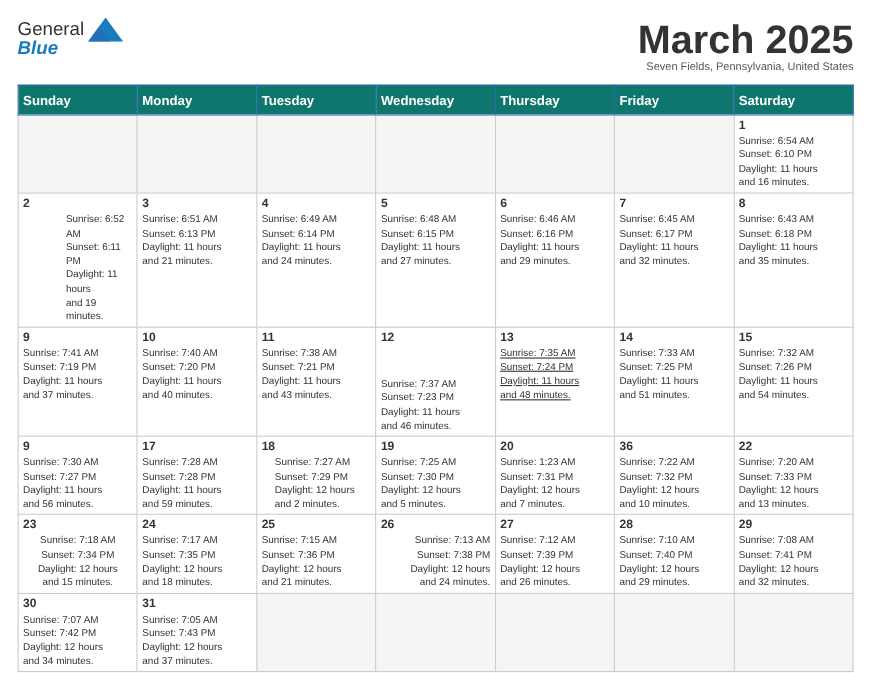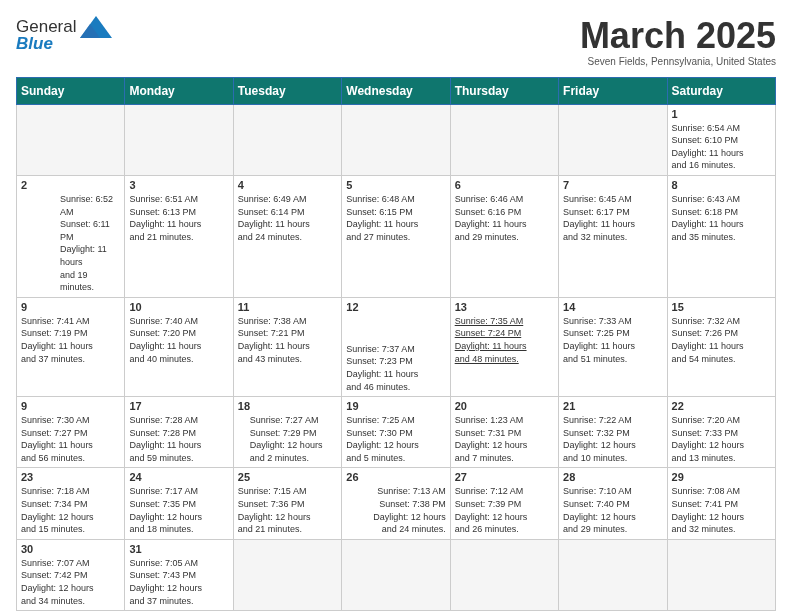--- a/index.html
+++ b/index.html
@@ -253,38 +253,38 @@
 and 5 minutes.</div>
         </td>
         <td>
           <span class="day-number">20</span>
           <div class="day-info" style="white-space: pre-line;">Sunrise: 1:23 AM
 Sunset: 7:31 PM
 Daylight: 12 hours
 and 7 minutes.</div>
         </td>
         <td>
-          <span class="day-number">21</span>
+          <span class="day-number">36</span>
           <div class="day-info" style="white-space: pre-line;">Sunrise: 7:22 AM
 Sunset: 7:32 PM
 Daylight: 12 hours
 and 10 minutes.</div>
         </td>
         <td>
           <span class="day-number">22</span>
           <div class="day-info" style="white-space: pre-line;">Sunrise: 7:20 AM
 Sunset: 7:33 PM
 Daylight: 12 hours
 and 13 minutes.</div>
         </td>
       </tr>
       <tr>
         <td>
           <span class="day-number">23</span>
-          <div class="day-info" style="white-space: pre-line;">Sunrise: 7:18 AM
+          <div class="day-info" style="white-space: pre-line; text-align: center;">Sunrise: 7:18 AM
 Sunset: 7:34 PM
 Daylight: 12 hours
 and 15 minutes.</div>
         </td>
         <td>
           <span class="day-number">24</span>
           <div class="day-info" style="white-space: pre-line;">Sunrise: 7:17 AM
 Sunset: 7:35 PM
 Daylight: 12 hours
 and 18 minutes.</div>

